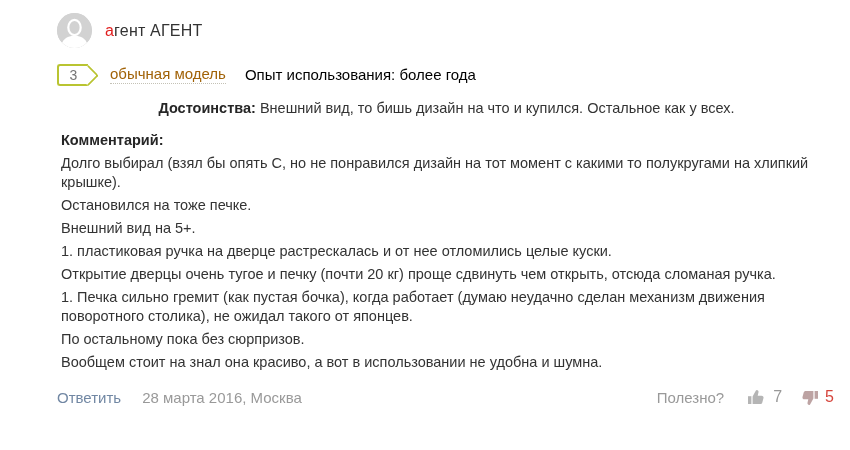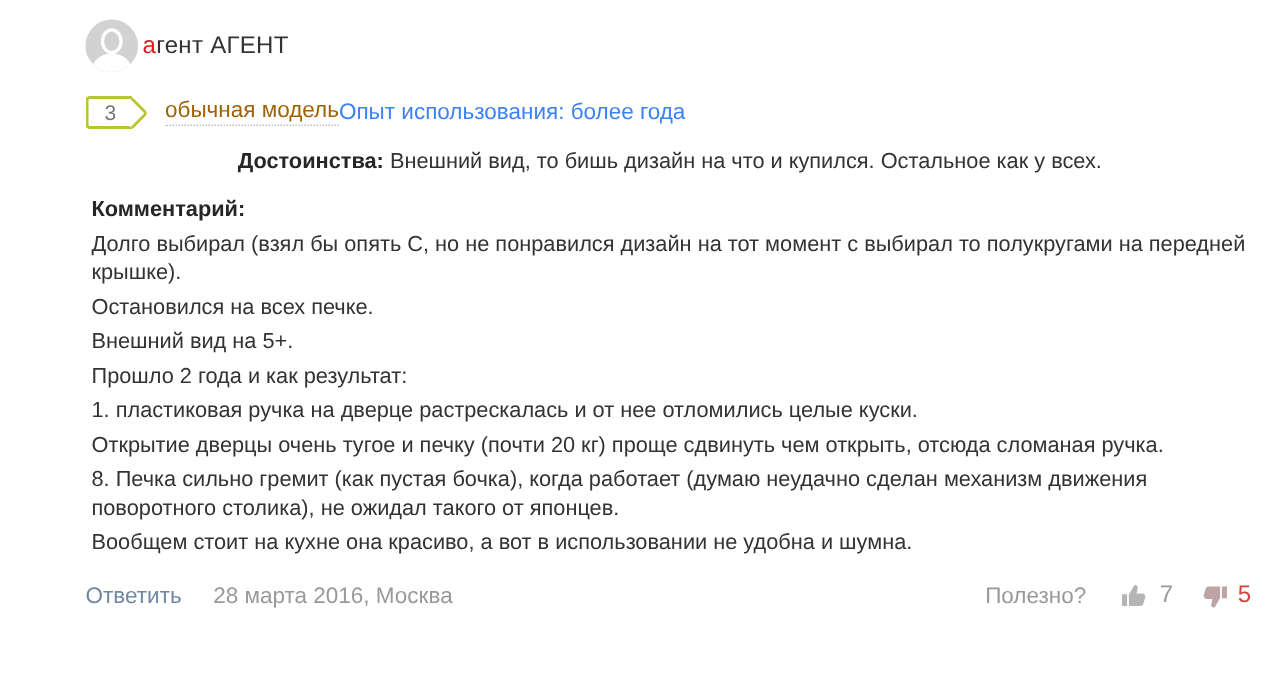--- a/index.html
+++ b/index.html
@@ -11,21 +11,21 @@
     overflow: hidden;
   }
   .card {
     width: 850px; height: 450px;
     background: #fff;
     padding: 13px 14px 0 57px;
     position: relative;
   }
 
   
-  .header { display: flex; align-items: center; gap: 3px; }
+  .header { display: flex; align-items: center; gap: 13px; }
   .avatar {
     width: 35px; height: 35px; border-radius: 50%;
     background: #d2d2d2; overflow: hidden; flex: 0 0 auto;
     position: relative;
   }
   .avatar svg { display: block; }
   .author-name { font-size: 16px; color: #333; letter-spacing: .2px; }
   .author-name .red-letter { color: #e01e1e; }
 
   
@@ -43,21 +43,21 @@
     width: 13px; height: 13px;
     border-top: 2px solid #b9c431; border-right: 2px solid #b9c431;
     border-radius: 0 3px 0 0;
     transform: rotate(45deg);
     background: #fff; z-index: -1;
   }
   .model-type {
     margin-left: 22px; font-size: 15px; color: #a16207;
     border-bottom: 1px dotted #c4c2b6; cursor: pointer; line-height: 1.15;
   }
-  .experience { font-size: 15px; color: #3b82f6; }
+  .experience { margin-left: 19px; font-size: 15px; color: #000000; }
 
   
   .section { margin-top: 13px; font-size: 14.5px; line-height: 19px; color: #333; text-align: center; }
   .section b { color: #262626; font-weight: 700; }
   .comment-block { margin-top: 13px; font-size: 14.5px; line-height: 19px; }
   .comment-block p { margin: 4px; }
   .comment-label { font-weight: 700; color: #262626; }
 
   
   .footer {
@@ -105,28 +105,28 @@
   </div>
 
   <div class="section">
     <b>Достоинства:</b>
     <span>Внешний вид, то бишь дизайн на что и купился. Остальное как у всех.</span>
   </div>
 
 
   <div class="comment-block">
     <p class="comment-label">Комментарий:</p>
-    <p>Долго выбирал (взял бы опять С, но не понравился дизайн на тот момент с выбирал то полукругами на передней крышке).</p>
-    <p>Остановился на всех печке.</p>
+    <p>Долго выбирал (взял бы опять С, но не понравился дизайн на тот момент с какими то полукругами на хлипкий крышке).</p>
+    <p>Остановился на тоже печке.</p>
     <p>Внешний вид на 5+.</p>
-    <p>Прошло 2 года и как результат:</p>
     <p>1. пластиковая ручка на дверце растрескалась и от нее отломились целые куски.</p>
     <p>Открытие дверцы очень тугое и печку (почти 20 кг) проще сдвинуть чем открыть, отсюда сломаная ручка.</p>
-    <p>8. Печка сильно гремит (как пустая бочка), когда работает (думаю неудачно сделан механизм движения поворотного столика), не ожидал такого от японцев.</p>
-    <p>Вообщем стоит на кухне она красиво, а вот в использовании не удобна и шумна.</p>
+    <p>1. Печка сильно гремит (как пустая бочка), когда работает (думаю неудачно сделан механизм движения поворотного столика), не ожидал такого от японцев.</p>
+    <p>По остальному пока без сюрпризов.</p>
+    <p>Вообщем стоит на знал она красиво, а вот в использовании не удобна и шумна.</p>
   </div>
 
   <div class="footer">
     <span class="reply-link">Ответить</span>
     <span class="review-date">28 марта 2016, Москва</span>
 
     <div class="helpful">
       <span class="helpful-label">Полезно?</span>
 
       <span class="vote vote-up">

